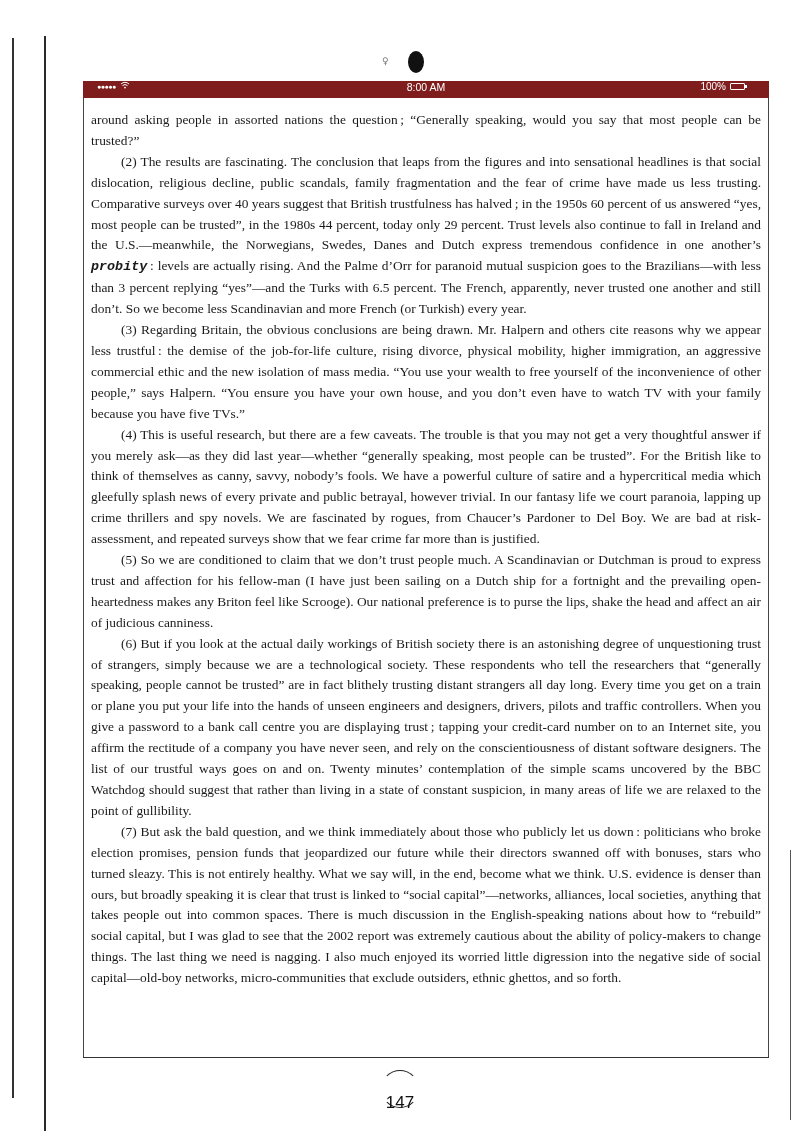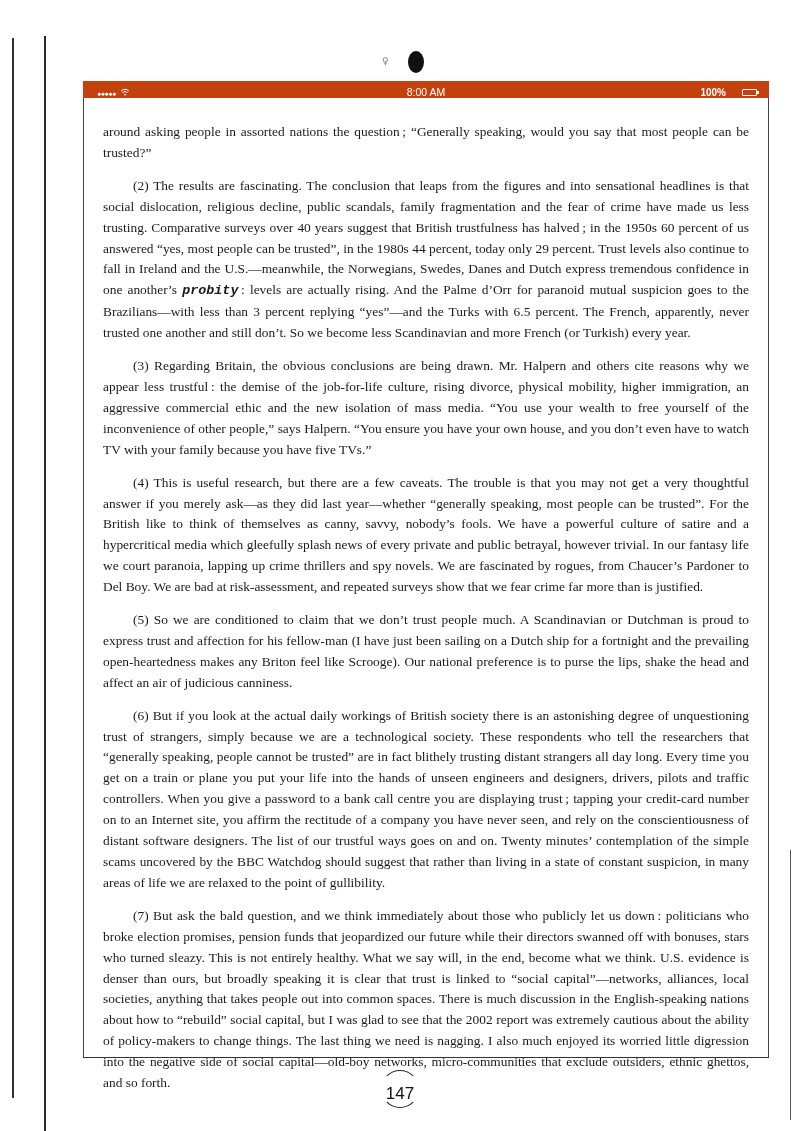--- a/index.html
+++ b/index.html
@@ -65,29 +65,29 @@
       border: 1px solid #444;
       border-top: none;
       box-sizing: border-box;
     }
     .status-bar {
       position: absolute;
       left: 83px;
       top: 81px;
       width: 686px;
       height: 17px;
-      background: #c2410c;
+      background: #7f1d1d;
       color: #fff;
       font-family: "Liberation Sans", "DejaVu Sans", sans-serif;
       font-size: 10px;
       display: flex;
-      align-items: flex-end;
+      align-items: flex-start;
       justify-content: space-between;
       box-sizing: border-box;
-      padding: 0 12px 0 14px;
+      padding: 0 24px 0 14px;
     }
     .status-left {
       display: flex;
       align-items: center;
       gap: 4px;
       letter-spacing: -1px;
     }
     .signal-dots {
       font-size: 7px;
       letter-spacing: -0.5px;
@@ -99,22 +99,21 @@
       position: absolute;
       left: 0;
       right: 0;
       text-align: center;
       pointer-events: none;
       font-size: 10.5px;
     }
     .status-right {
       display: flex;
       align-items: center;
-      gap: 16px;
-      font-weight: bold;
+      gap: 4px;
     }
     .battery-icon {
       width: 15px;
       height: 7px;
       border: 1px solid #fff;
       border-radius: 1px;
       position: relative;
       box-sizing: border-box;
       padding: 1px;
     }
@@ -135,21 +134,21 @@
     .content {
       position: absolute;
       left: 91px;
       top: 110px;
       width: 670px;
       font-size: 13.4px;
       line-height: 20.9px;
       text-align: justify;
     }
     .content p {
-      margin: 12px;
+      margin: 0;
       text-indent: 0;
     }
     .content p.indent {
       text-indent: 30px;
     }
     .content em {
       font-weight: bold;
       font-style: italic;
       font-family: Liberation Mono, monospace;
     }
@@ -178,21 +177,21 @@
       border: 1.5px solid #222;
       border-left-color: transparent;
       border-right-color: transparent;
       box-sizing: border-box;
       transform: rotate(0deg);
     }
     .page-number {
       position: absolute;
       left: 0;
       width: 50px;
-      top: 18px;
+      top: 27px;
       text-align: center;
       font-family: "Liberation Sans", "DejaVu Sans", sans-serif;
       font-size: 17px;
       color: #111;
     }
   </style>
 </head>
 <body>
 
 <div class="scan-line-left-outer"></div>

